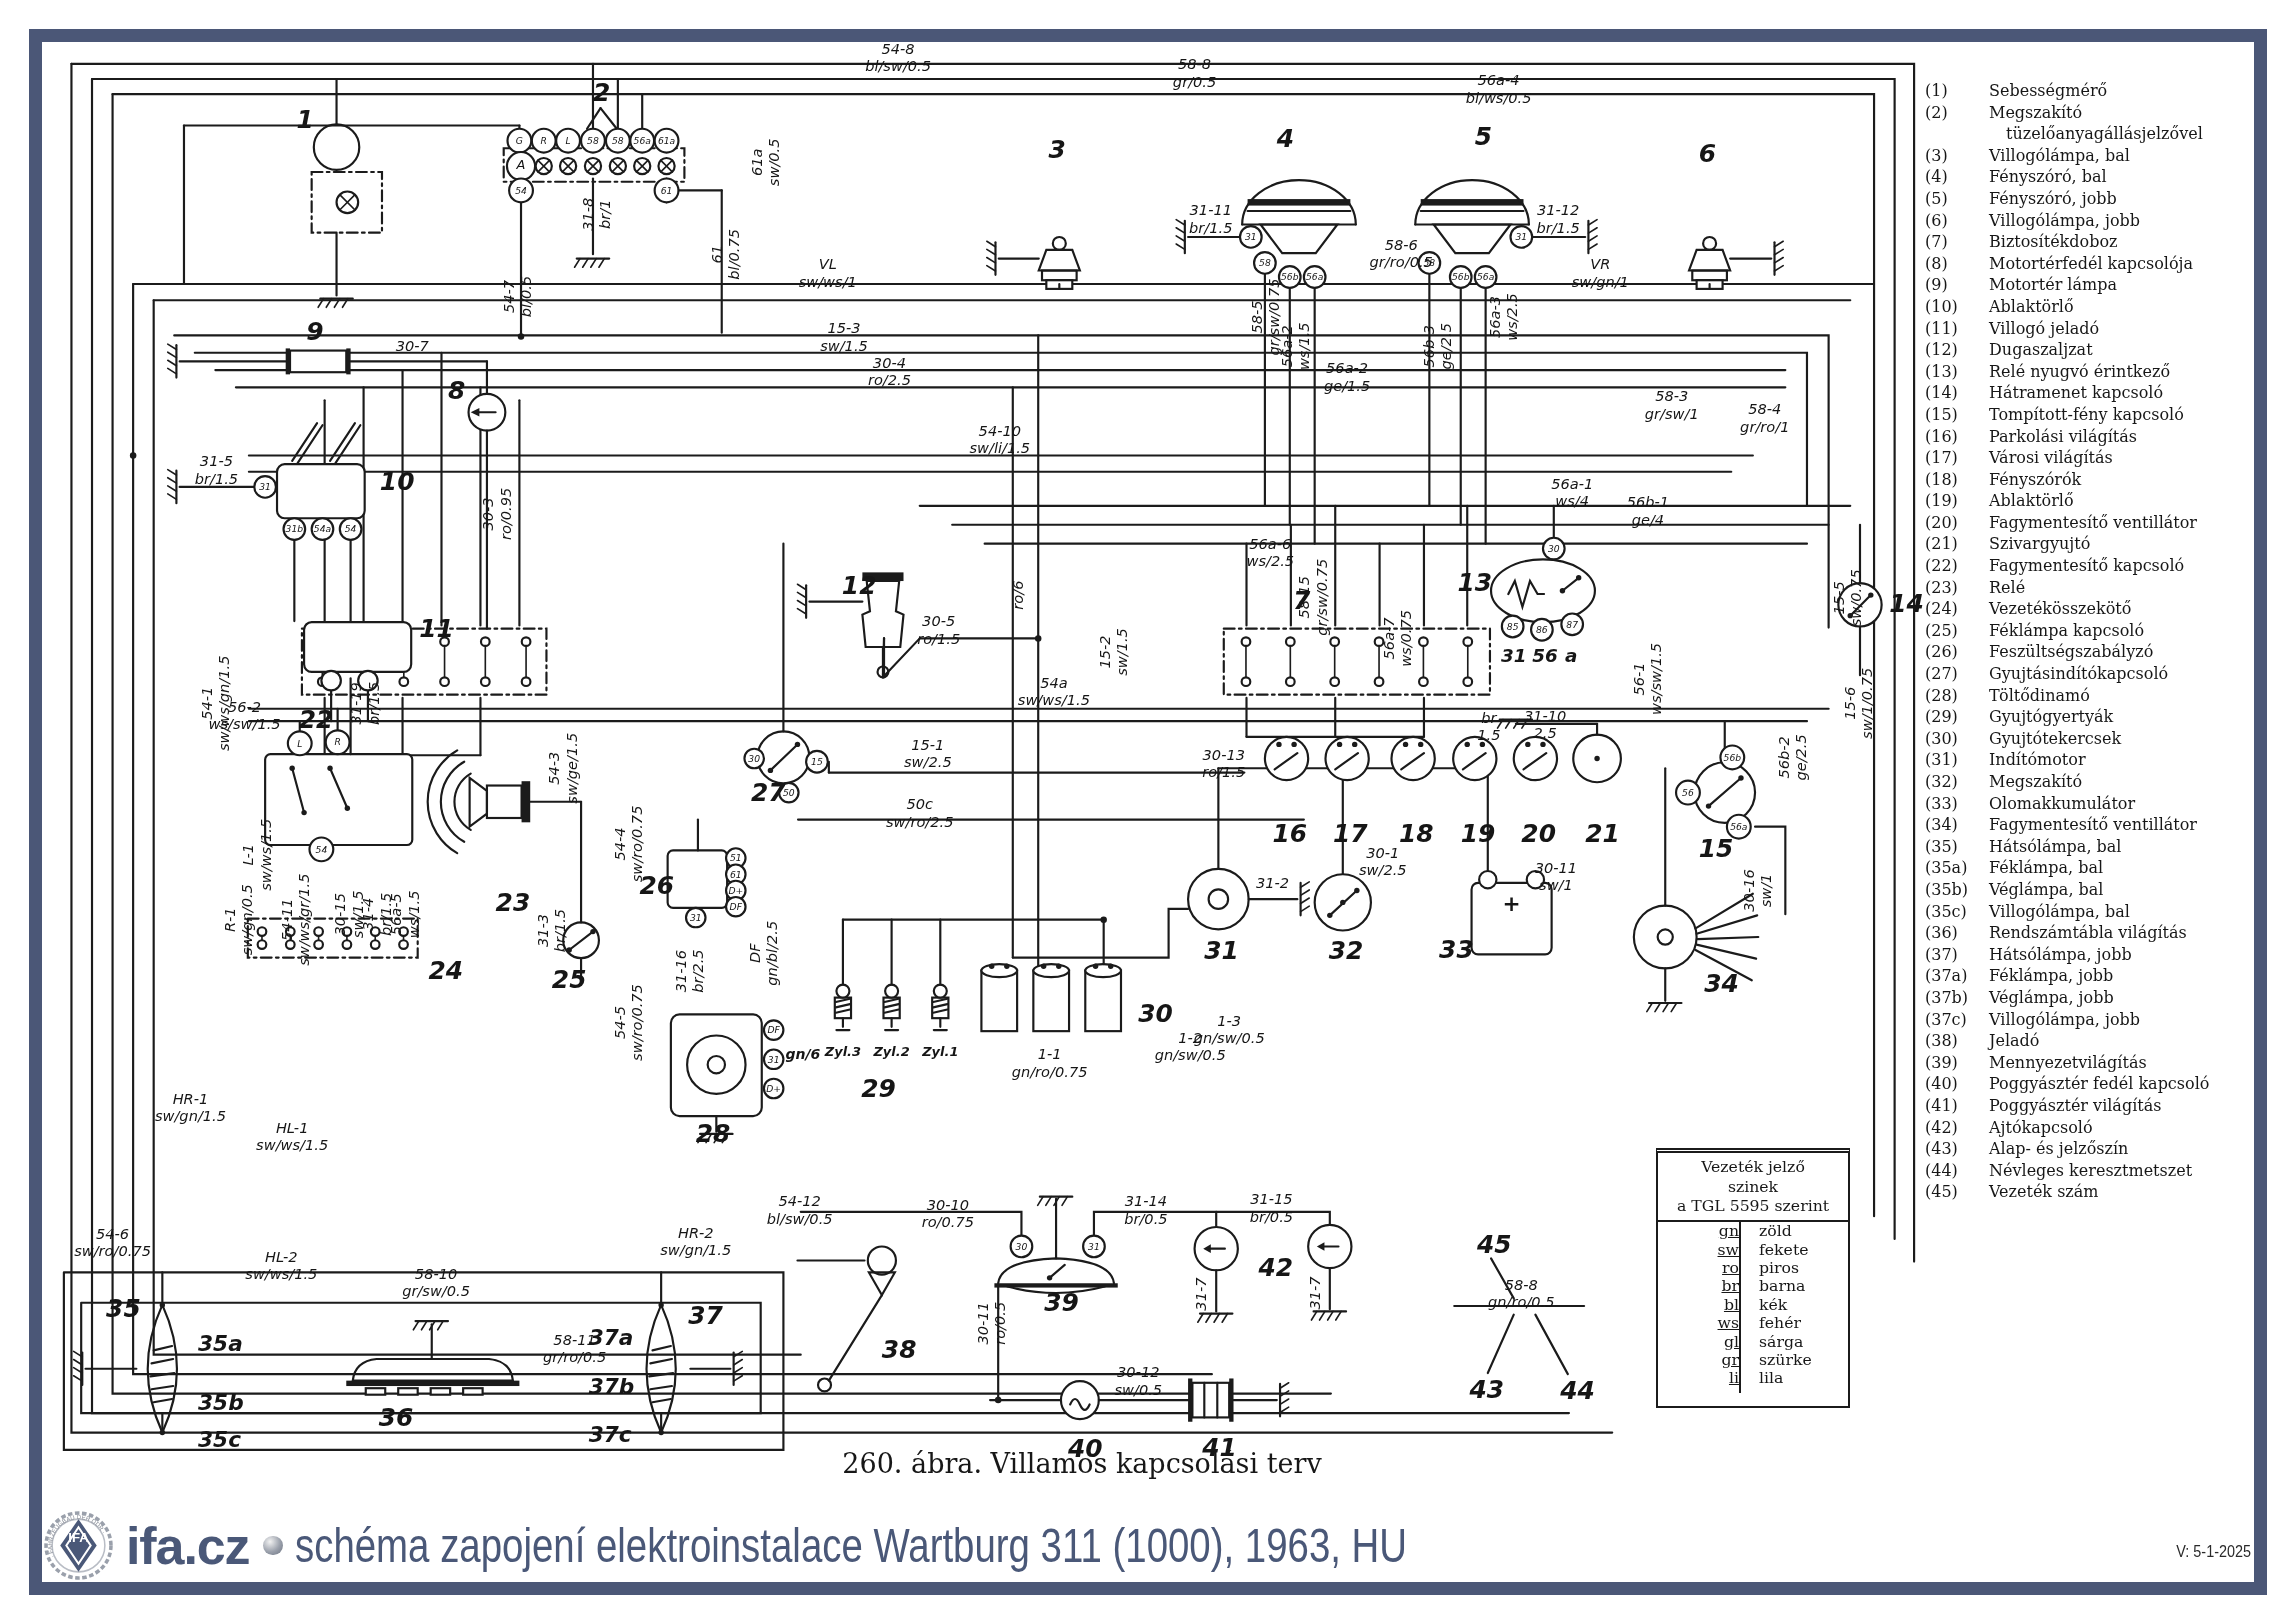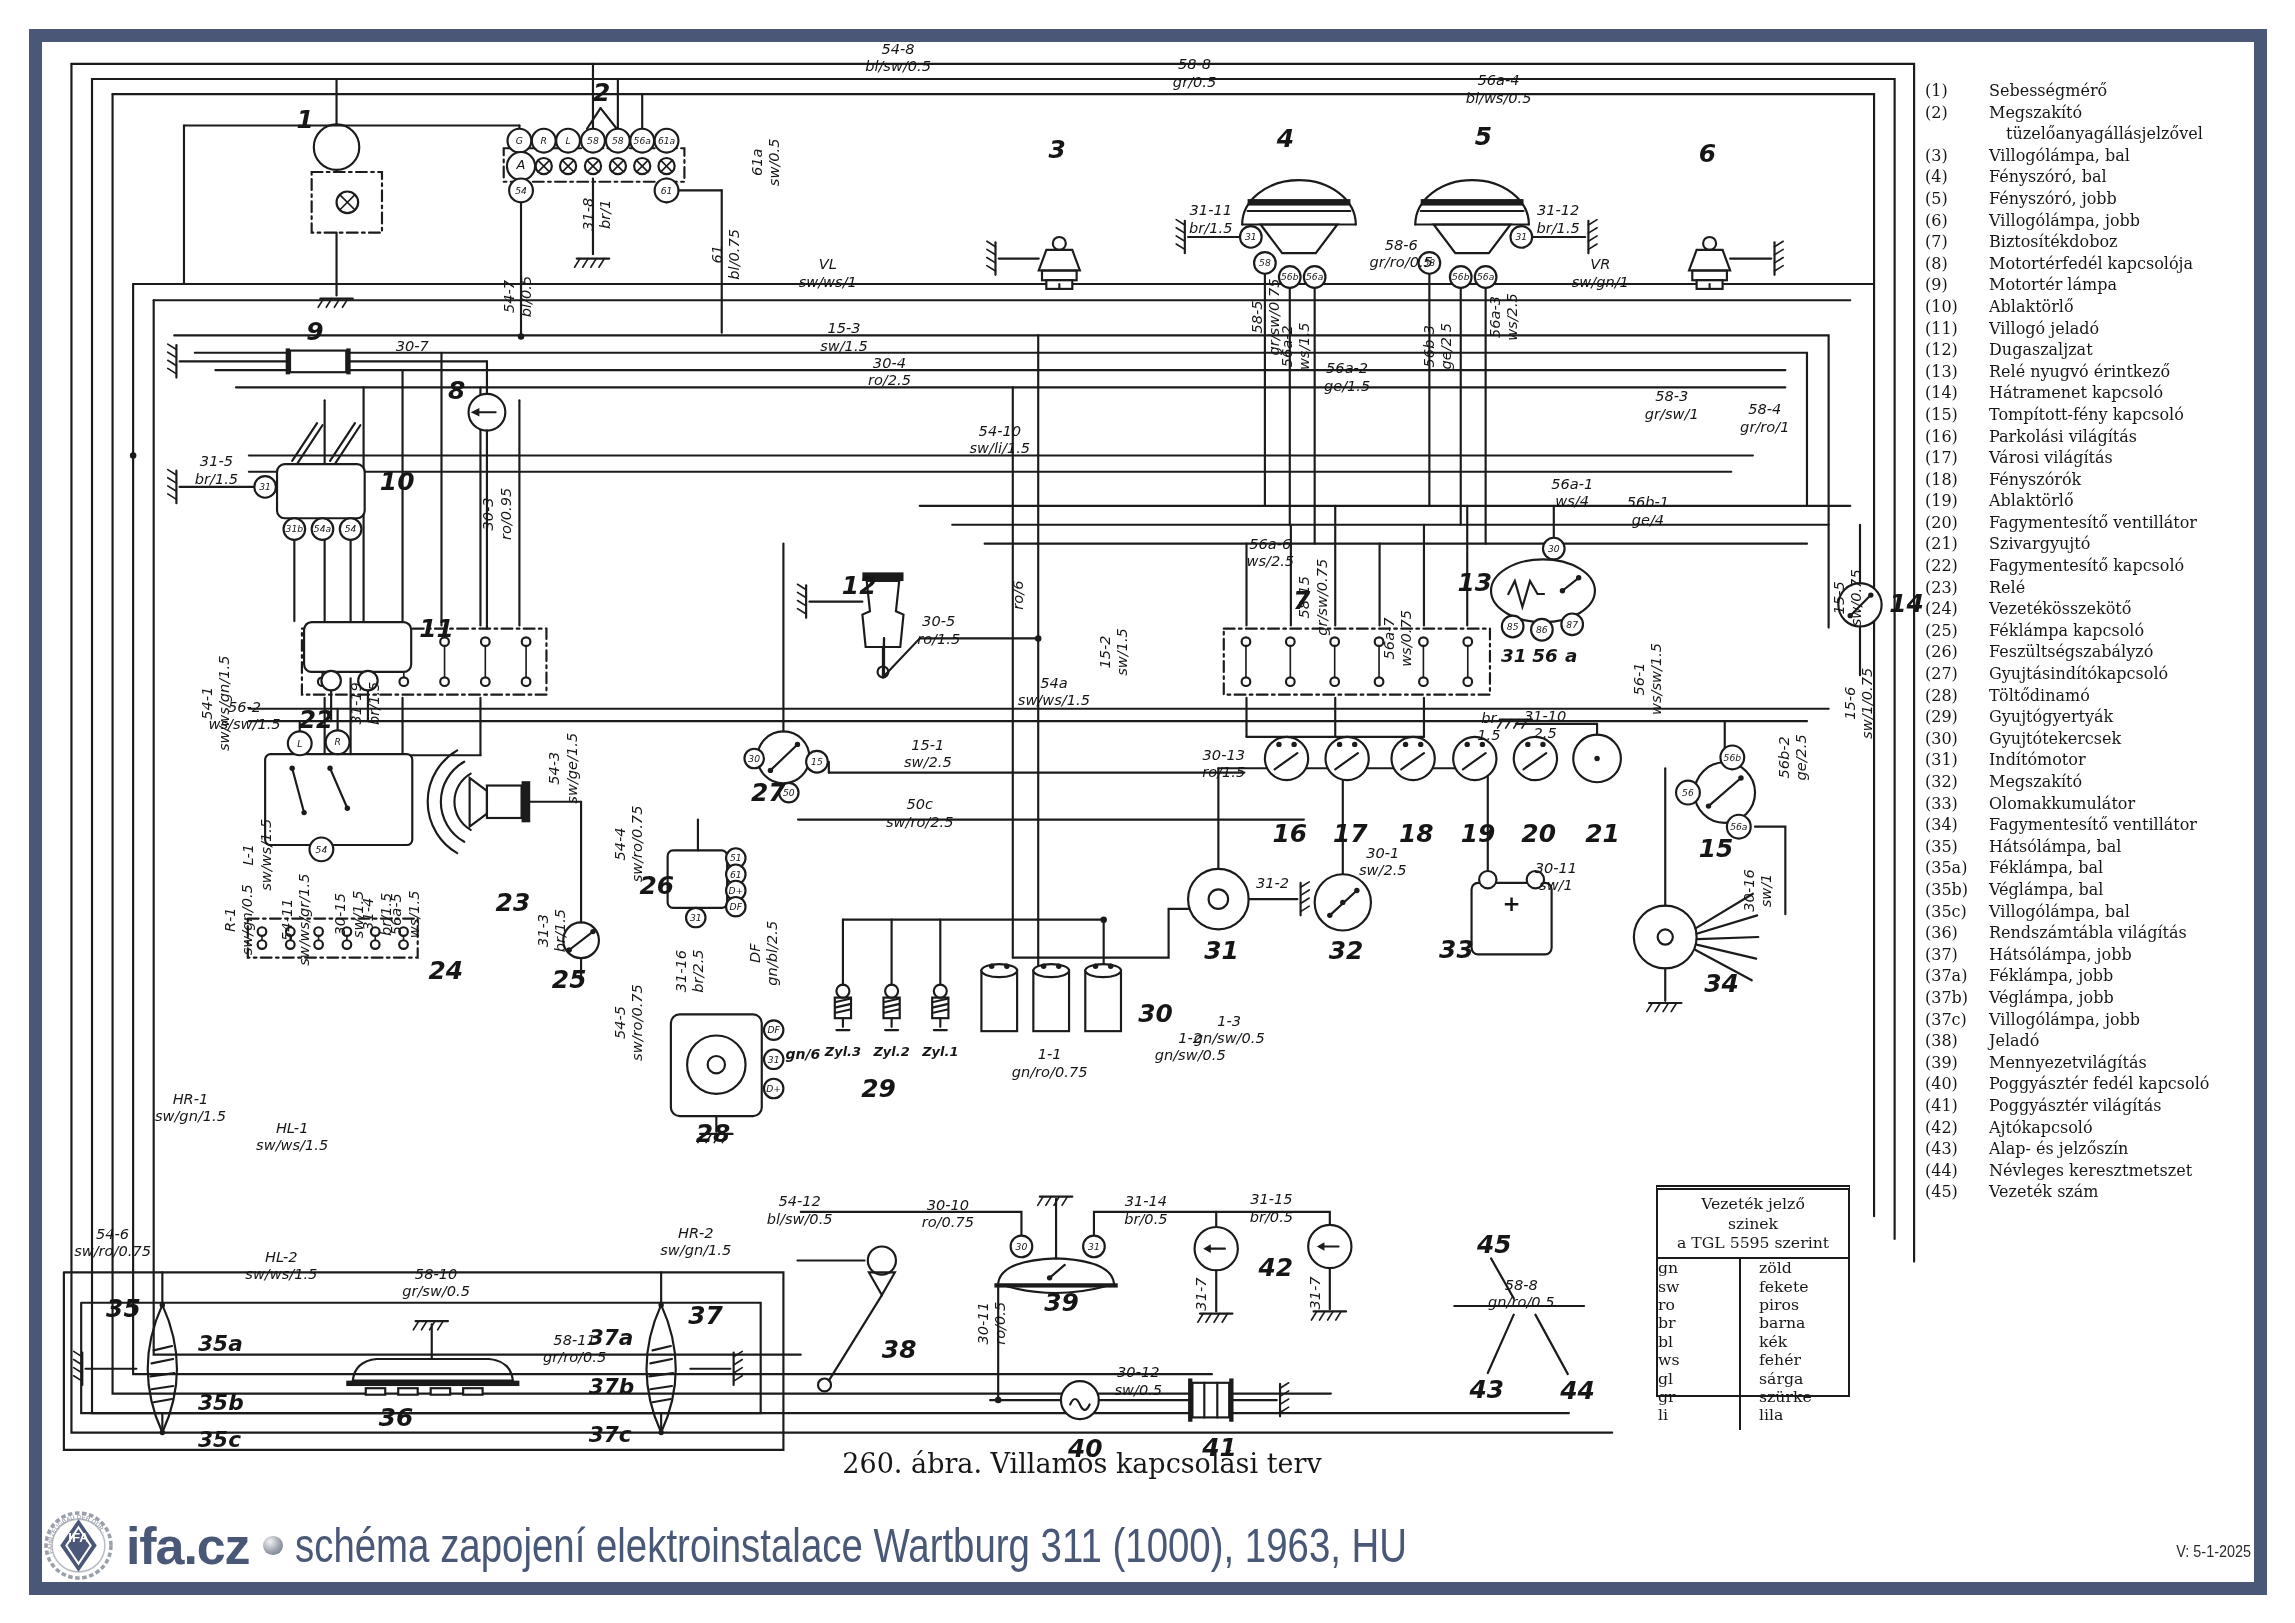--- a/index.html
+++ b/index.html
@@ -15,26 +15,26 @@
   #schematic text{stroke:none;fill:#161616;}
   #schematic text.num{font:italic 700 46px "DejaVu Sans",sans-serif;}
   #schematic text.sub{font:italic 700 40px "DejaVu Sans",sans-serif;}
   #schematic text.wl{font:italic 27px "DejaVu Sans",sans-serif;text-anchor:middle;}
   #schematic text.tl{font:italic 17px "DejaVu Sans",sans-serif;text-anchor:middle;}
   #schematic text.tx{font:italic 24px "DejaVu Sans",sans-serif;text-anchor:middle;}
   .legend{position:absolute;left:1925px;top:80px;width:336px;font-family:"DejaVu Serif",serif;font-size:16px;line-height:21.6px;color:#171717;}
   .legend .row{display:flex;}
   .legend .ln{flex:0 0 64px;text-align:left;white-space:nowrap;}
   .legend .lt{flex:1;white-space:nowrap;}
-  .ctable{position:absolute;left:1656px;top:1185px;width:194px;height:212px;border:2.2px solid #1b1b1b;border-top:double 5.4px #1b1b1b;box-sizing:border-box;font-family:"DejaVu Serif",serif;color:#171717;}
+  .ctable{position:absolute;left:1656px;top:1148px;width:194px;height:260px;border:2.2px solid #1b1b1b;border-top:double 5.4px #1b1b1b;box-sizing:border-box;font-family:"DejaVu Serif",serif;color:#171717;}
   .ctable .title{ text-align:center;font-size:15.7px;line-height:19.5px;padding-top:4.3px;border-bottom:2.2px solid #1b1b1b;padding-bottom:4.3px;}
   .ctable .body{position:relative;}
   .ctable .divider{position:absolute;left:81px;top:0;bottom:0;width:2.2px;background:#1b1b1b;height:171px;}
   .ctable .crow{display:flex;font-size:15.7px;line-height:18.4px;}
-  .ctable .ab{flex:0 0 81px;text-align:left;}
+  .ctable .ab{flex:0 0 81px;text-align:right;text-decoration:underline;}
   .ctable .cn{flex:1;padding-left:20px;text-align:left;}
   .caption{position:absolute;left:833px;top:1448px;width:498px;text-align:center;font-family:"DejaVu Serif",serif;font-size:27px;color:#171717;}
   .footer{position:absolute;left:43px;top:1505px;height:81px;display:flex;align-items:center;color:#4a5878;text-align:right;}
   .footer .site{font:700 52px "Liberation Sans",sans-serif;margin-left:12px;letter-spacing:-1.1px;}
   .footer .dot{width:19.5px;height:19.5px;border-radius:50%;background:radial-gradient(circle at 35% 30%, #f2f2f2 0%, #9aa0ab 55%, #6b7280 100%);margin:0 12px 0 14px;}
   .footer .slogan{font:48px "Liberation Sans",sans-serif;transform:scaleX(0.80);transform-origin:left center;white-space:nowrap;}
   .version{position:absolute;left:2127px;top:1543px;width:124px;text-align:right;font:16px "Liberation Sans",sans-serif;color:#2a2a2a;transform:scaleX(0.9);transform-origin:right center;}
   .logo{width:71px;height:71px;}
 </style>
 </head>

